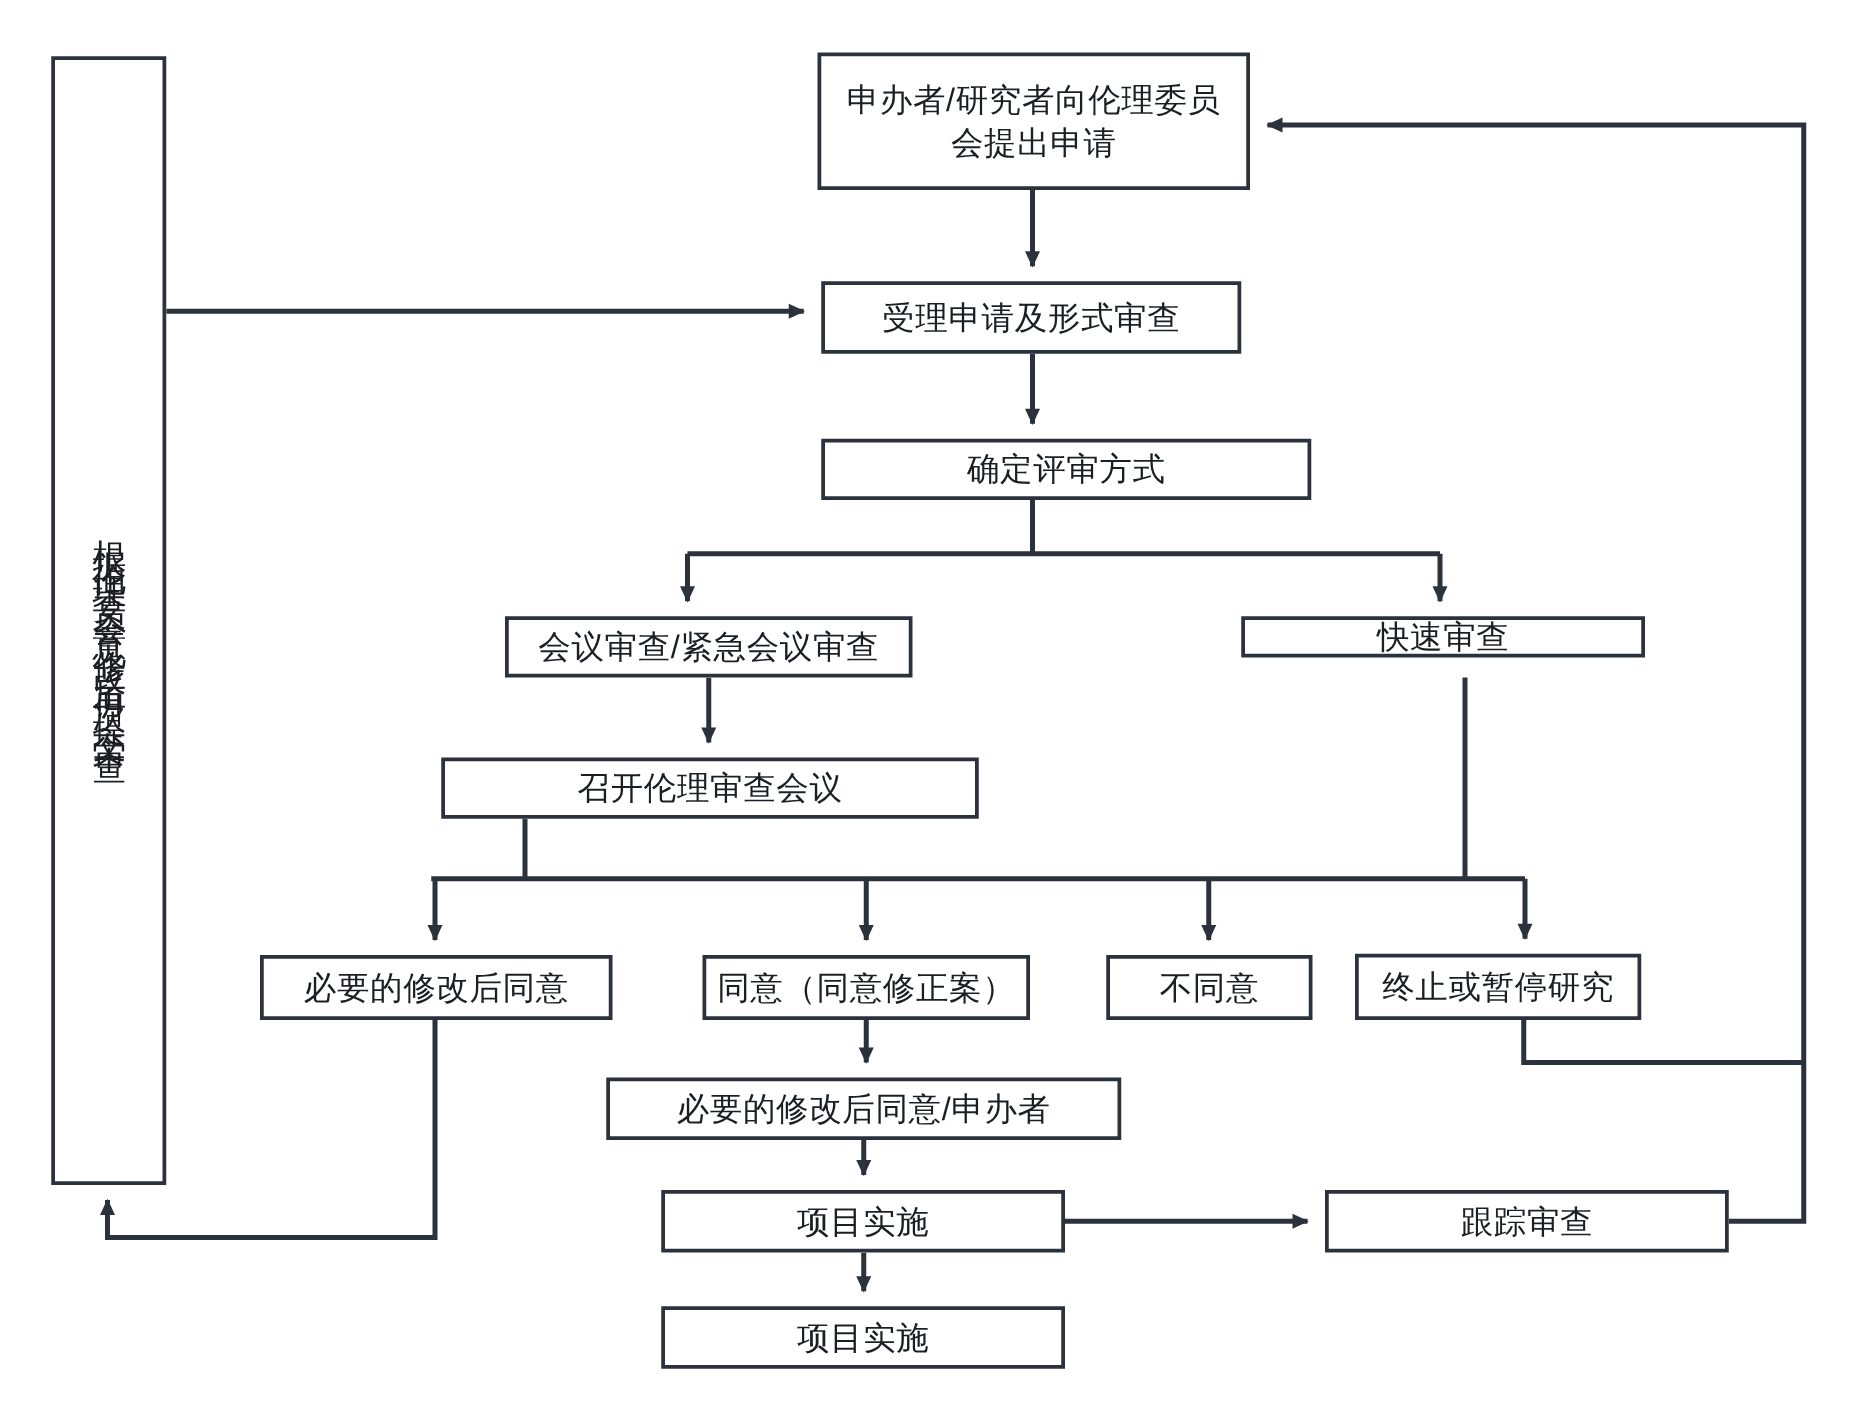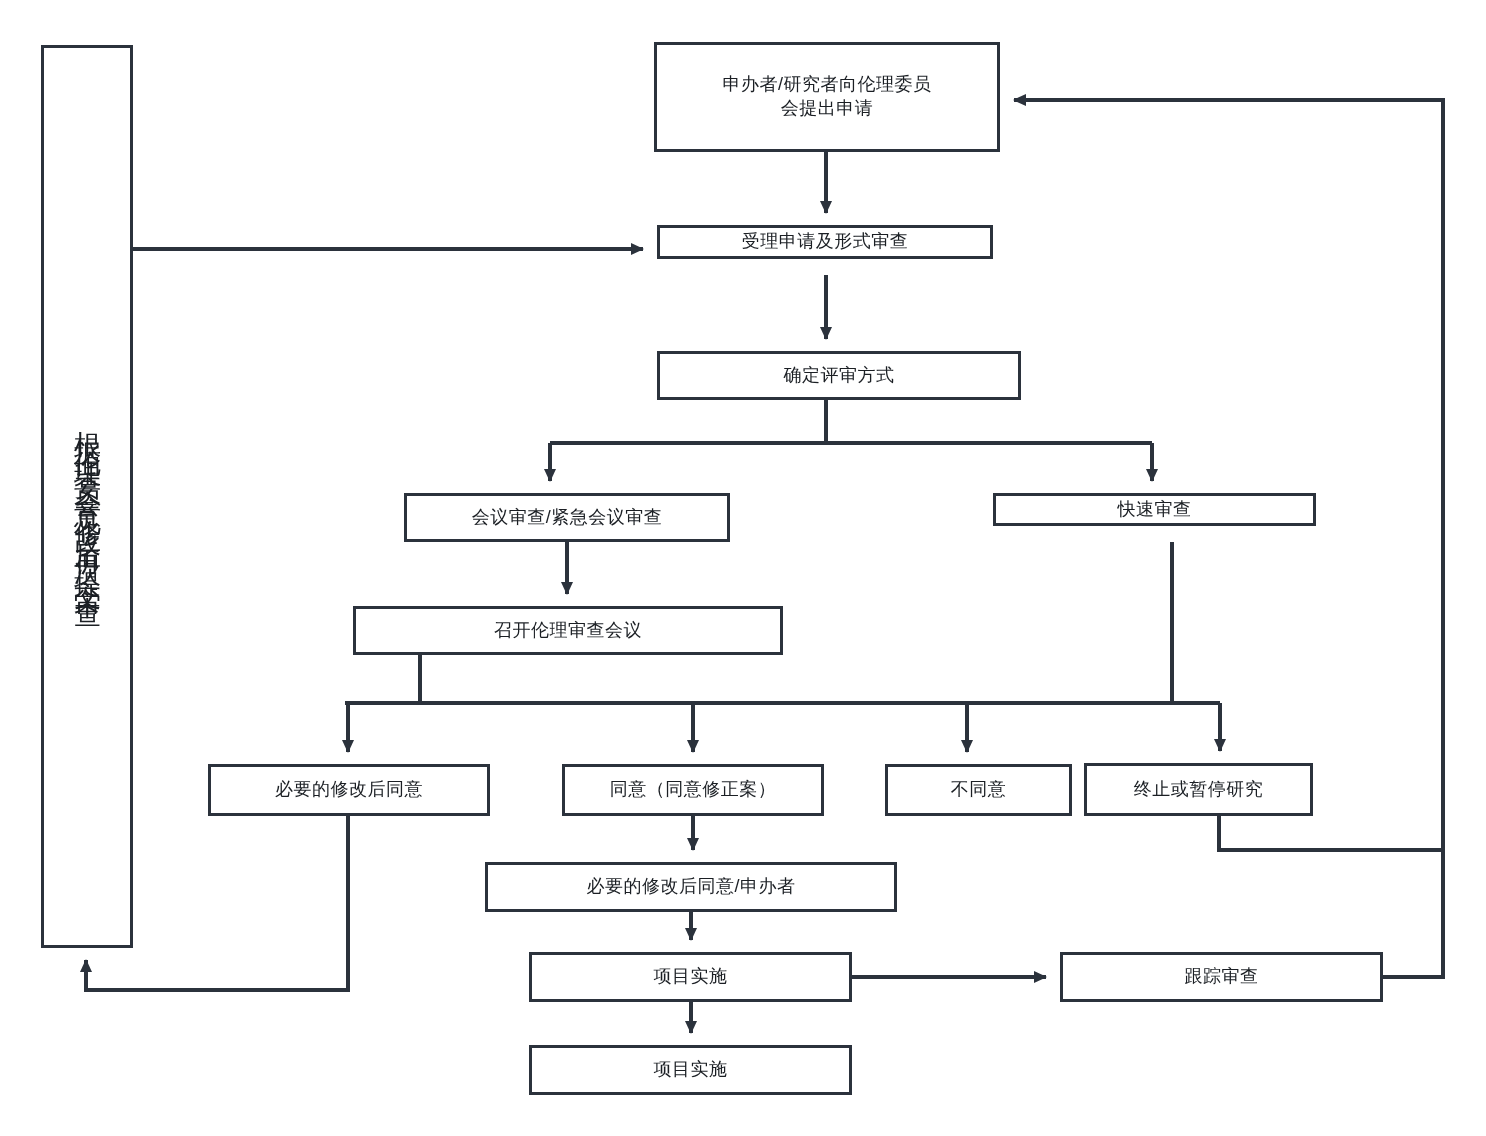--- a/index.html
+++ b/index.html
@@ -25,21 +25,21 @@
   .node{
     position:absolute;
     box-sizing:border-box;
     background:#ffffff;
     border:3px solid #2b323c;
     display:flex;
     align-items:center;
     justify-content:center;
     text-align:center;
     color:#1b1f24;
-    font-size:18px;
+    font-size:26px;
     line-height:1.32;
     letter-spacing:0.5px;
     white-space:pre-line;
   }
   .node.vert{
     writing-mode:vertical-rl;
     text-orientation:upright;
     letter-spacing:10px;
     line-height:1.0;
     font-size:27px;
@@ -98,35 +98,35 @@
       <path d="M348,816 L348,990 L86,990 L86,960" marker-end="url(#ah)"></path>
 
     </g>
   </svg>
 
   <div class="node vert" style="left:41px;top:45px;width:92px;height:903px;">根据伦理委员会意见修改后再次提交审查</div>
 
   <div class="node" style="left:654px;top:42px;width:346px;height:110px;">申办者/研究者向伦理委员
 会提出申请</div>
 
-  <div class="node" style="left:657px;top:225px;width:336px;height:34px;">受理申请及形式审查</div>
+  <div class="node" style="left:657px;top:225px;width:336px;height:58px;">受理申请及形式审查</div>
 
-  <div class="node" style="left:657px;top:351px;width:364px;height:49px;">确定评审方式</div>
+  <div class="node" style="left:657px;top:351px;width:392px;height:49px;">确定评审方式</div>
 
   <div class="node" style="left:404px;top:493px;width:326px;height:49px;">会议审查/紧急会议审查</div>
 
   <div class="node" style="left:993px;top:493px;width:323px;height:33px;">快速审查</div>
 
   <div class="node" style="left:353px;top:606px;width:430px;height:49px;">召开伦理审查会议</div>
 
   <div class="node" style="left:208px;top:764px;width:282px;height:52px;">必要的修改后同意</div>
 
   <div class="node" style="left:562px;top:764px;width:262px;height:52px;">同意（同意修正案）</div>
 
-  <div class="node" style="left:885px;top:764px;width:187px;height:52px;">不同意</div>
+  <div class="node" style="left:885px;top:764px;width:165px;height:52px;">不同意</div>
 
   <div class="node" style="left:1084px;top:763px;width:229px;height:53px;">终止或暂停研究</div>
 
   <div class="node" style="left:485px;top:862px;width:412px;height:50px;">必要的修改后同意/申办者</div>
 
   <div class="node" style="left:1060px;top:952px;width:323px;height:50px;">跟踪审查</div>
 
   <div class="node" style="left:529px;top:952px;width:323px;height:50px;">项目实施</div>
 
   <div class="node" style="left:529px;top:1045px;width:323px;height:50px;">项目实施</div>

